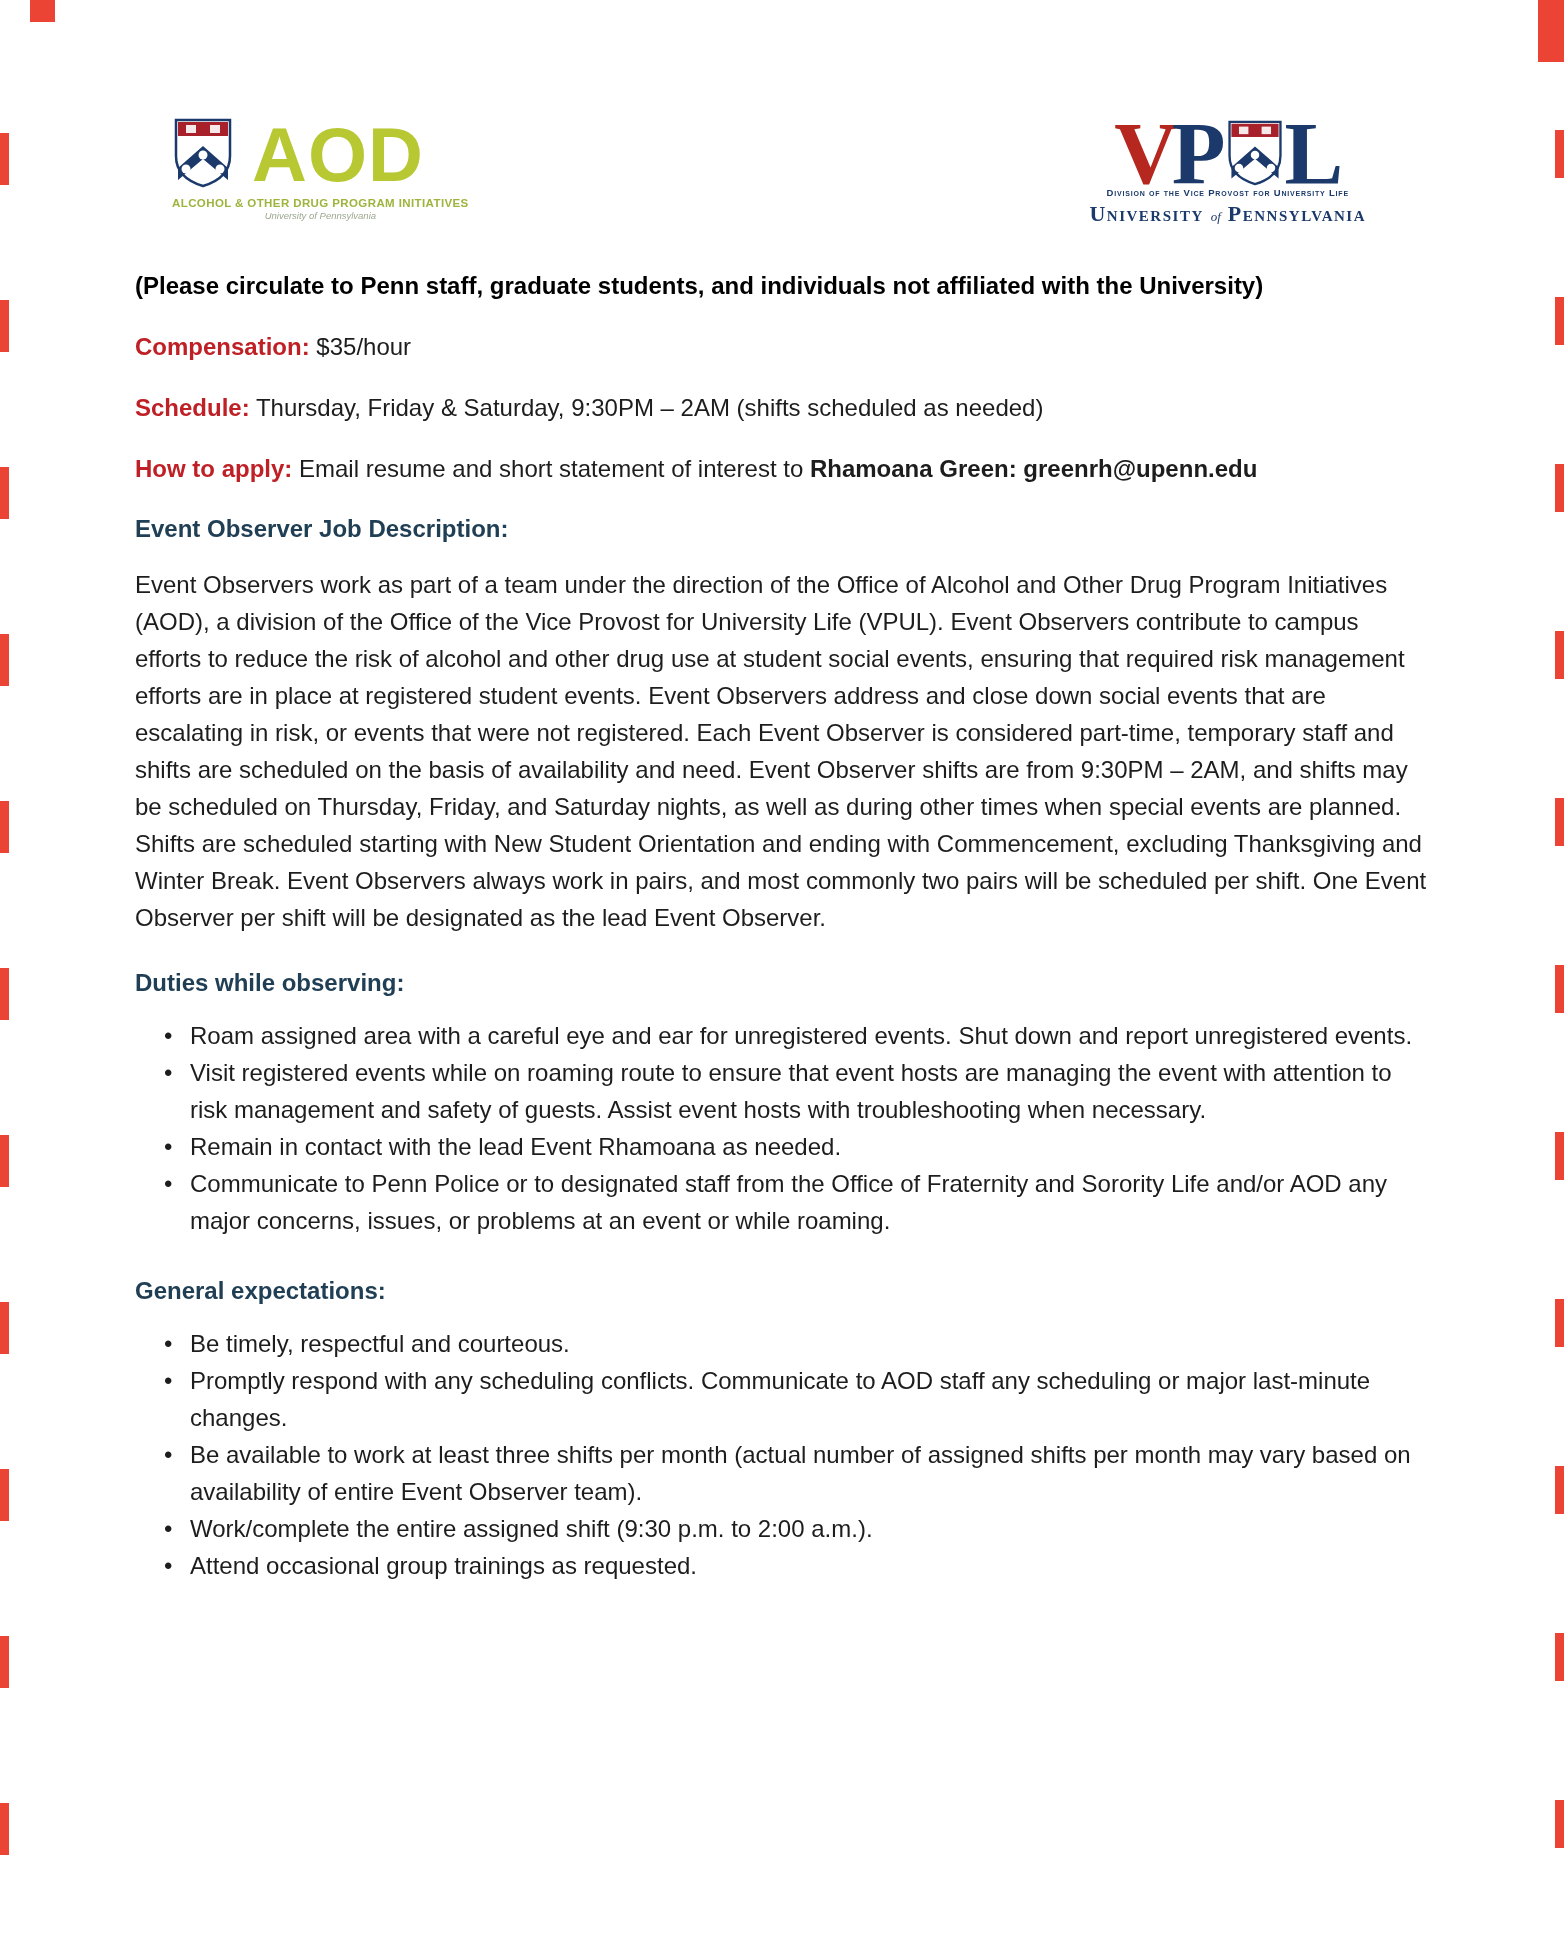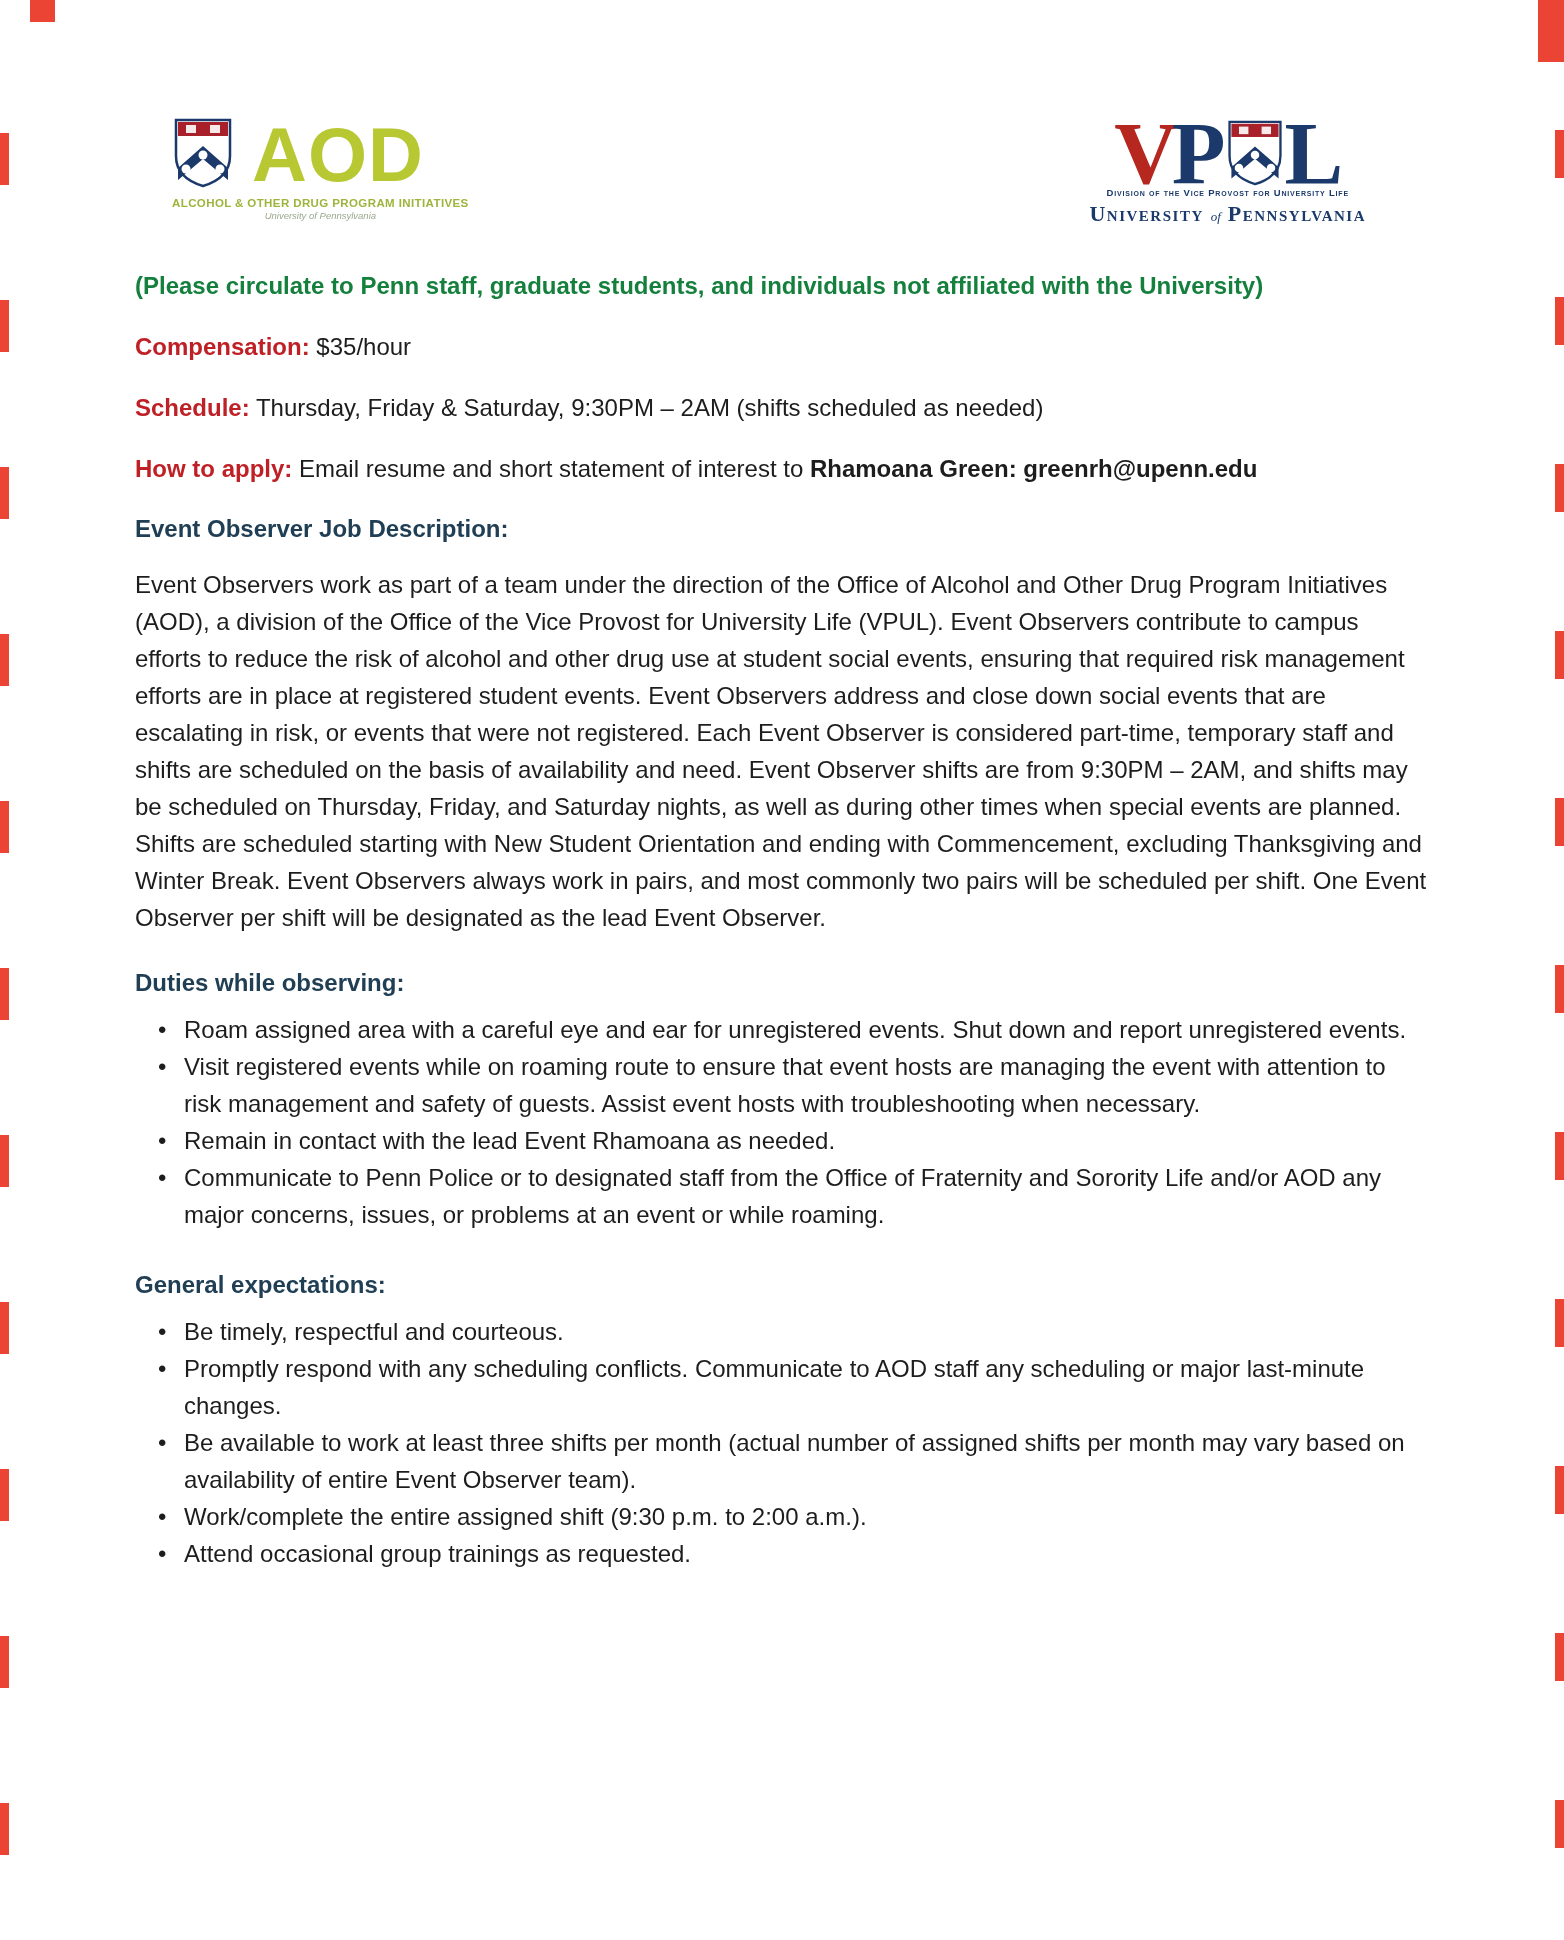--- a/index.html
+++ b/index.html
@@ -57,30 +57,30 @@
 
   
   .doc-title {
     margin-top:64px; text-align:center;
     font-size:27px; font-weight:bold; color:#bb1f25;
   }
   .content {
     padding:0 134px 0 135px;
     font-size:24px; line-height:37px;
   }
-  .note { margin-top:40px; font-weight:bold; color:#15803d; }
+  .note { margin-top:40px; font-weight:bold; color:#000000; }
   .field { margin-top:24px; }
   .field-label { font-weight:bold; color:#bf2026; }
   .field-bold { font-weight:bold; }
   .jd-heading { margin-top:23px; font-weight:bold; color:#203f55; }
   .jd-body { margin-top:19px; }
   .section-heading { font-weight:bold; color:#203f55; }
   .duties-heading { margin-top:28px; }
   .exp-heading { margin-top:33px; }
-  ul.bullets { margin:10px; padding:0; list-style:none; }
+  ul.bullets { margin:16px; padding:0; list-style:none; }
   ul.bullets li { position:relative; padding-left:39px; }
   ul.bullets li::before {
     content:"\2022"; position:absolute; left:13px; top:0;
     color:#1d1d1d;
   }
 </style>
 </head>
 <body>
 
 <div class="page">

